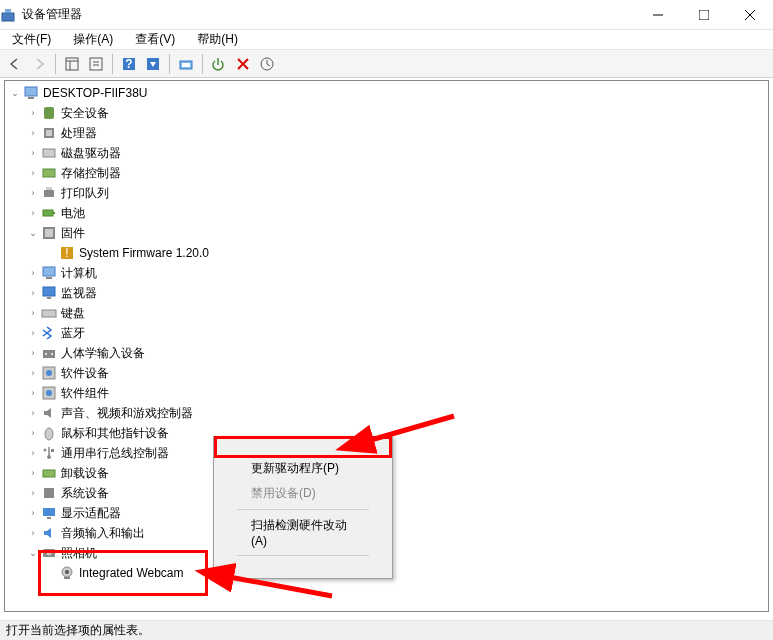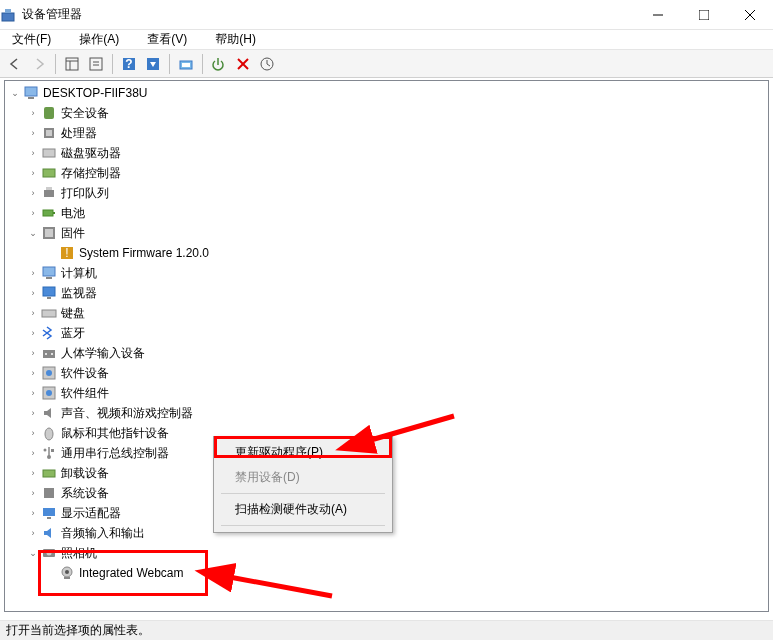--- a/index.html
+++ b/index.html
@@ -4,39 +4,39 @@
 <style>
 * { box-sizing: border-box; margin: 0; padding: 0; font-family: "Microsoft YaHei", "Segoe UI", sans-serif; font-size: 12px; }
 body { background: #fff; width: 773px; height: 640px; position: relative; overflow: hidden; }
 
 .titlebar { height: 30px; display: flex; align-items: center; background: #fff; border-bottom: 1px solid #e5e5e5; }
 .titlebar .icon { width: 16px; height: 16px; margin-right: 6px; }
 .titlebar .title { flex: 1; }
 .titlebar .winbtns { display: flex; }
 .titlebar .winbtn { width: 46px; height: 30px; display: flex; align-items: center; justify-content: center; }
 
-.menubar { height: 20px; display: flex; padding-left: 6px; gap: 16px; border-bottom: 1px solid #e5e5e5; }
+.menubar { height: 20px; display: flex; padding-left: 6px; gap: 10px; border-bottom: 1px solid #e5e5e5; }
 .menubar .menuitem { padding: 1px 6px; }
 
 .toolbar { height: 28px; display: flex; align-items: center; padding-left: 4px; gap: 2px; border-bottom: 1px solid #d0d0d0; background: #f5f5f5; }
 .toolbar .tbtn { width: 22px; height: 22px; display: flex; align-items: center; justify-content: center; border: 1px solid transparent; }
 .toolbar .sep { width: 1px; height: 20px; background: #c0c0c0; margin: 0 3px; }
 
 .treewrap { position: absolute; top: 80px; left: 4px; right: 4px; bottom: 28px; border: 1px solid #828790; overflow: auto; background: #fff; padding-top: 2px; }
 
 .tree-row { display: flex; align-items: center; height: 20px; white-space: nowrap; }
 .arrow { width: 12px; height: 12px; margin-right: 2px; display: inline-flex; align-items: center; justify-content: center; color: #6b6b6b; font-size: 9px; }
 .node-icon { width: 16px; height: 16px; margin-right: 4px; display: inline-flex; align-items: center; justify-content: center; }
 .indent0 { padding-left: 4px; }
 .indent1 { padding-left: 22px; }
 .indent2 { padding-left: 40px; }
 
 .statusbar { position: absolute; bottom: 0; left: 0; right: 0; height: 20px; display: flex; align-items: center; padding-left: 6px; border-top: 1px solid #e5e5e5; background: #f0f0f0; }
 
-.context-menu { position: absolute; left: 213px; top: 436px; width: 180px; background: #f0f0f0; border: 1px solid #a0a0a0; box-shadow: 2px 2px 4px rgba(0,0,0,0.25); padding: 3px; }
+.context-menu { position: absolute; left: 213px; top: 436px; width: 180px; background: #f0f0f0; border: 1px solid #a0a0a0; box-shadow: 2px 2px 4px rgba(0,0,0,0.25); padding: 19px; }
 .context-menu .citem { padding: 4px 18px; }
 .context-menu .citem.disabled { color: #888; }
 .context-menu .csep { height: 1px; background: #d0d0d0; margin: 3px 4px; }
 
 .annot { position: absolute; pointer-events: none; }
 .redbox { border: 3px solid #ff0000; position: absolute; }
 
 svg { display: block; }
 </style>
 </head>

